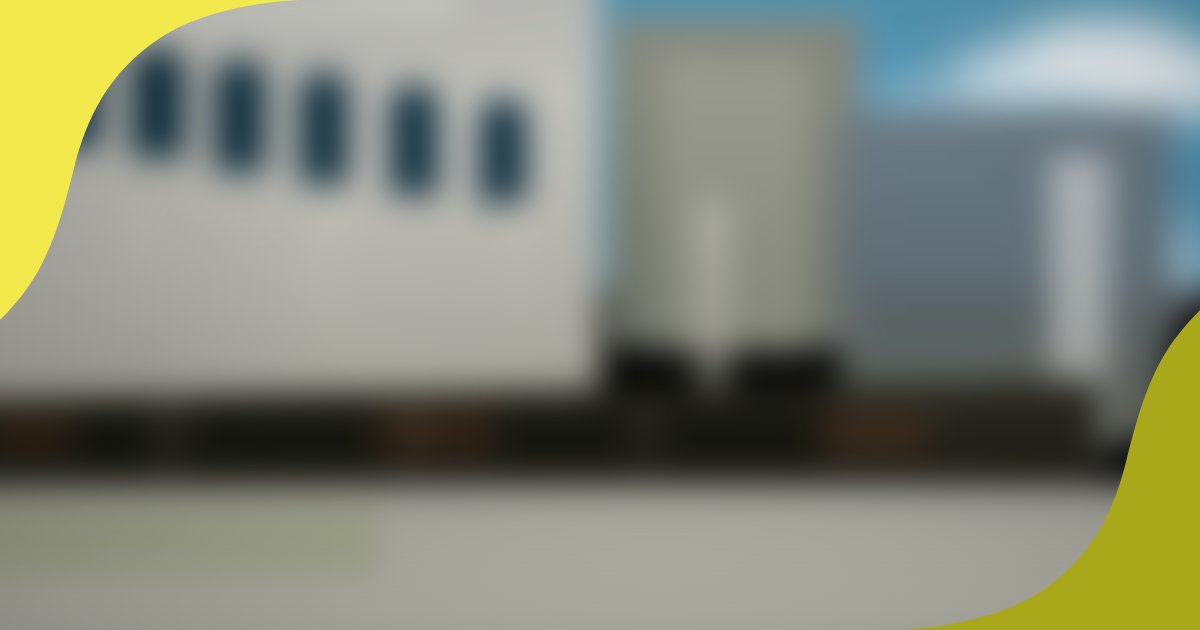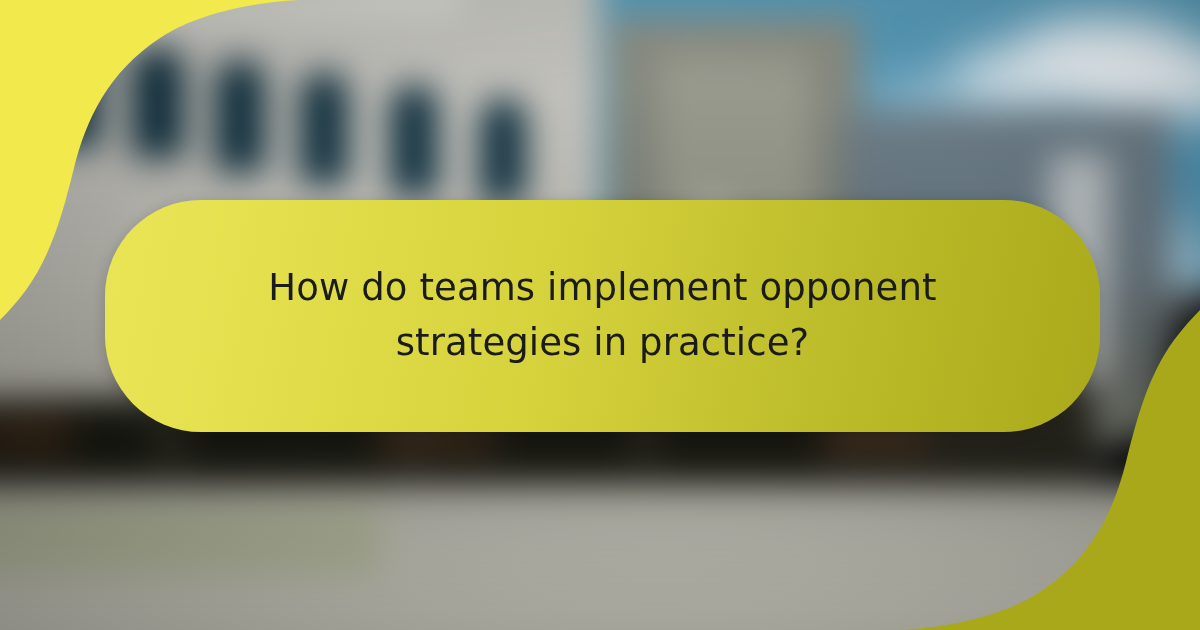--- a/index.html
+++ b/index.html
@@ -243,17 +243,14 @@
              C30,236 16,268 0,292 Z" fill="#f2ea4c"></path>
   </svg>
 
   <svg class="corner-shape corner-br" viewBox="0 0 300 330">
     <path d="M0,0 L300,0 C300,0 215,2 160,38 C108,72 86,120 74,168
              C63,212 52,254 26,290 C17,302 8,312 0,320 Z" fill="#a9a81a"></path>
     <path d="M0,0 L105,0 C74,22 52,56 44,96 C38,128 40,160 36,190
              C30,236 16,268 0,292 Z" fill="#a9a81a"></path>
   </svg>
 
-  <div class="card">
-    <div class="card-text">How do teams implement opponent strategies in practice?</div>
-  </div>
 
 </div>
 
 </body></html>

